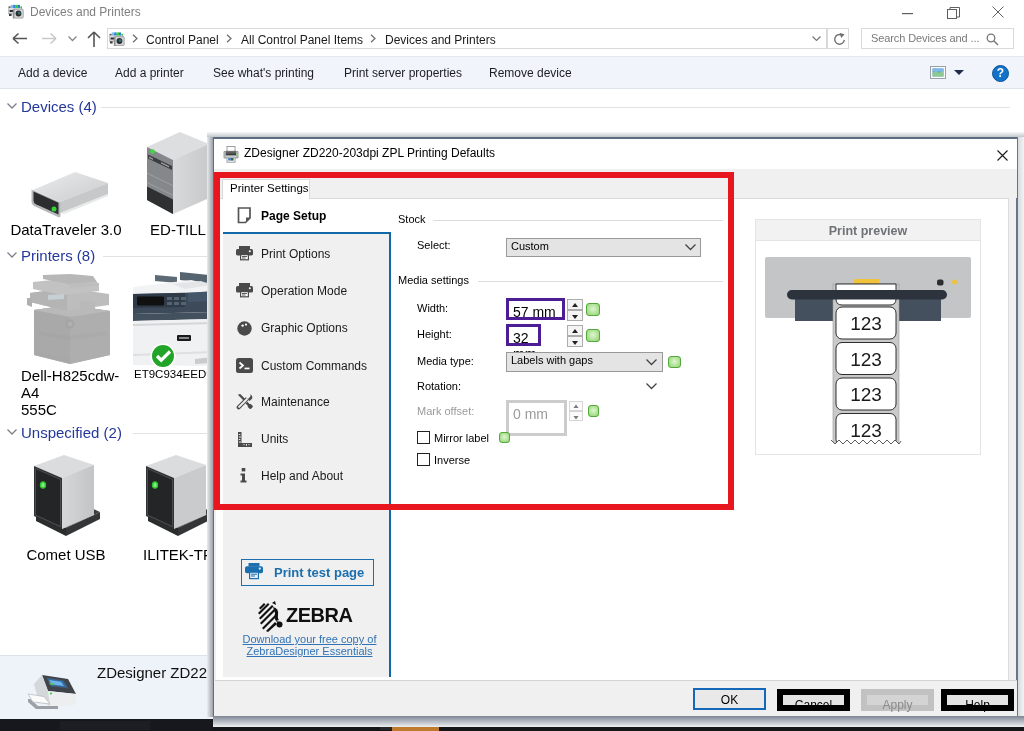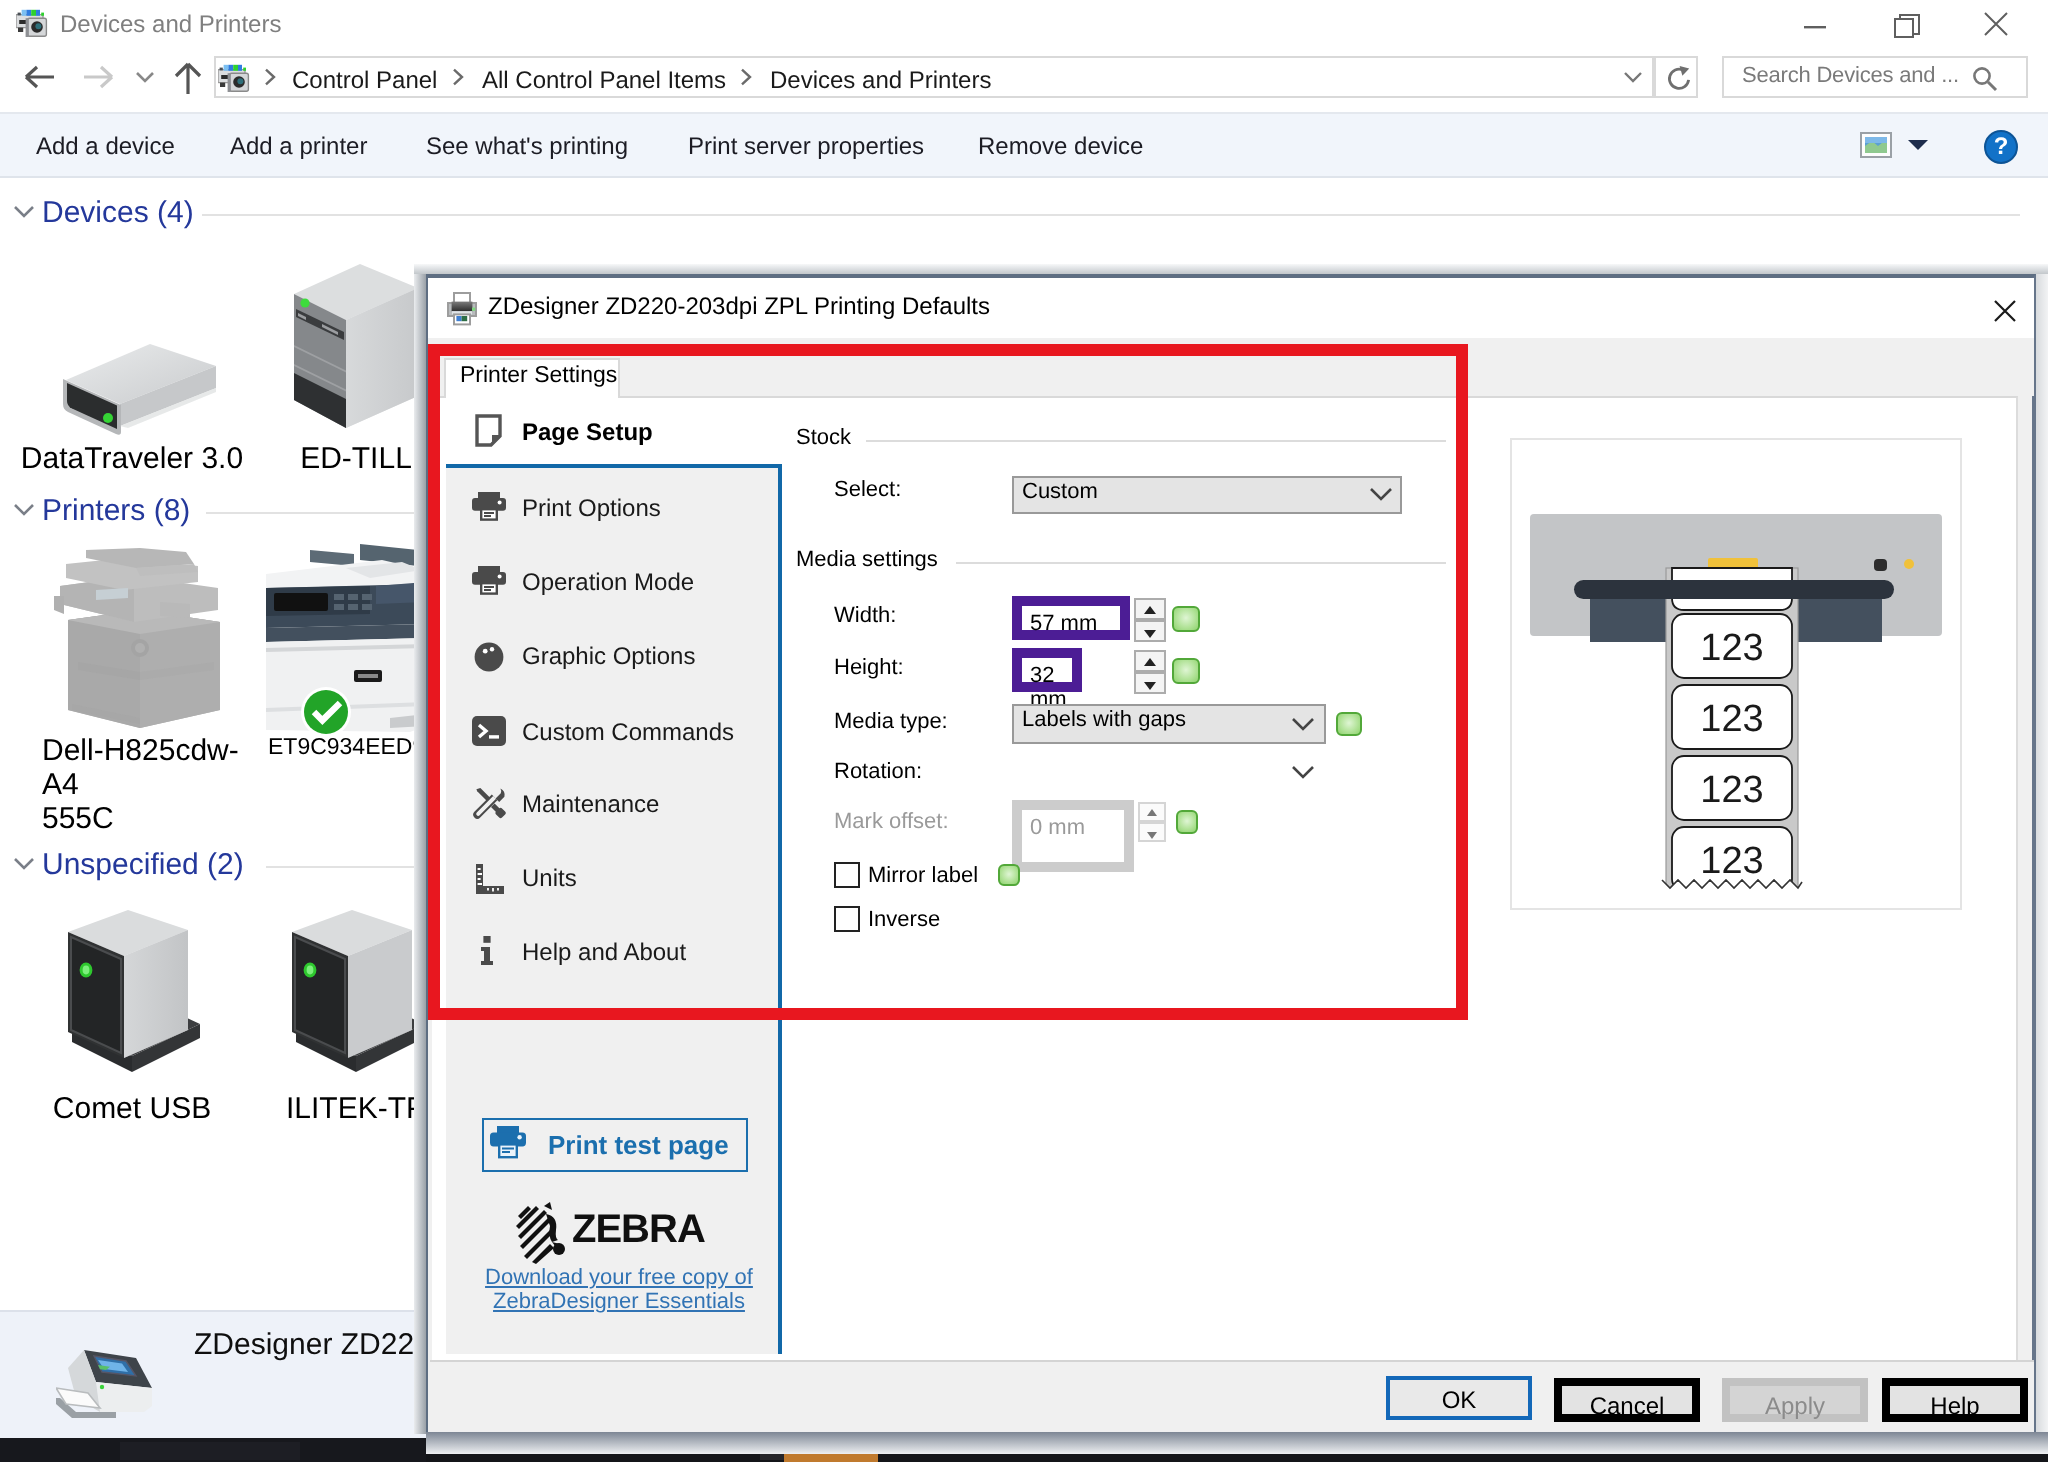--- a/index.html
+++ b/index.html
@@ -35,28 +35,28 @@
 #dlg-content { left:2px; top:59px; width:793px; height:483px; background:#fff; border-top:1px solid #d9d9d9; border-right:1px solid #dcdcdc; }
 #navsel { left:9px; top:60px; width:169px; height:33px; background:#fff; }
 #navpanel { left:9px; top:93px; width:168px; height:445px; background:#f0f0f0; border-top:2px solid #1168a8; border-right:2px solid #1168a8; }
 .navtext { font-size:12px; color:#1a1a1a; }
 .navbold { font-size:12px; font-weight:bold; color:#000; }
 
 .flabel { font-size:11px; color:#000; }
 .flabel-dis { font-size:11px; color:#9a9a9a; }
 .gline { height:1px; background:#dcdcdc; }
 .combo { background:#e4e4e4; border:1px solid #999; font-size:11px; color:#000; padding:1px 0 0 4px; }
-.spinbox { background:#fff; border:5px solid #4c1d95; font-size:11px; color:#000; padding:3px 0 0 4px; }
+.spinbox { background:#fff; border:3px solid #4c1d95; font-size:14px; color:#000; padding:3px 0 0 4px; }
 .led { border:1px solid #52a839; border-radius:3px; background:radial-gradient(circle at 50% 45%, #dff5d4 0%, #b3e39a 55%, #8ed36d 100%); }
 .cb { width:13px; height:13px; background:#fff; border:1px solid #222; }
 
 #pvpanel { left:541px; top:80px; width:226px; height:236px; border:1px solid #e4e4e4; background:#fff; }
 #pvhead { left:0; top:0; width:224px; height:21px; background:#f2f2f2; border-bottom:1px solid #e4e4e4; font-size:12.5px; font-weight:bold; color:#6f7276; text-align:center; padding-top:4px; }
 
-.btn { height:22px; background:#e3e3e3; border:4px solid #000000; font-size:12px; color:#000; text-align:center; padding-top:3px; }
+.btn { height:22px; background:#e3e3e3; border:6px solid #000000; font-size:12px; color:#000; text-align:center; padding-top:3px; }
 #sep-line { left:1px; top:541px; width:802px; height:1px; background:#d4d4d4; }
 #btnrow { left:1px; top:542px; width:802px; height:36px; background:#f0f0f0; }
 
 #redrect { left:214px; top:172px; width:520px; height:338px; border:6px solid #e8171f; z-index:50; }
 #dlg-shadow { left:213px; top:716px; width:811px; height:11px; background:linear-gradient(#7d8694, #eef0f2); z-index:5; }
 </style>
 </head>
 <body>
 
 <div class="abs" id="titlebar"></div>
@@ -469,20 +469,21 @@
       </svg>
     </div>
 
   <div class="abs led" style="left:372px; top:164px; width:14px; height:13px;"></div>
   <div class="abs led" style="left:372px; top:190px; width:14px; height:13px;"></div>
   <div class="abs led" style="left:454px; top:217px; width:13px; height:12px;"></div>
   <div class="abs led" style="left:374px; top:266px; width:11px; height:12px;"></div>
   <div class="abs led" style="left:285px; top:293px; width:11px; height:11px;"></div>
 
   <div class="abs" id="pvpanel">
+    <div class="abs" id="pvhead">Print preview</div>
     <svg class="abs" style="left:0; top:0;" width="224" height="234" viewBox="0 0 224 234">
       <rect x="9" y="37" width="206" height="61" rx="2" fill="#c3c5c7"></rect>
       <rect x="98" y="59" width="25" height="5.5" rx="1" fill="#f0c13a"></rect>
       <rect x="181" y="59.5" width="6.5" height="6" rx="2" fill="#2d2d2d"></rect>
       <rect x="196" y="59.5" width="5" height="5" rx="2.5" fill="#f0c13a"></rect>
       <rect x="39" y="79" width="146" height="22" fill="#44505e"></rect>
       <rect x="77" y="64" width="66" height="163" fill="#c9c9c9" stroke="#9a9a9a" stroke-width="0.6"></rect>
       <path d="M80,64 L80,79 Q80,85 86,85 L134,85 Q140,85 140,79 L140,64 Z" fill="#fff" stroke="#1a1a1a" stroke-width="0.9"></path>
       <rect x="80" y="87" width="60" height="32" rx="6" fill="#fff" stroke="#1a1a1a" stroke-width="0.9"></rect>
       <rect x="80" y="122.5" width="60" height="32" rx="6" fill="#fff" stroke="#1a1a1a" stroke-width="0.9"></rect>

